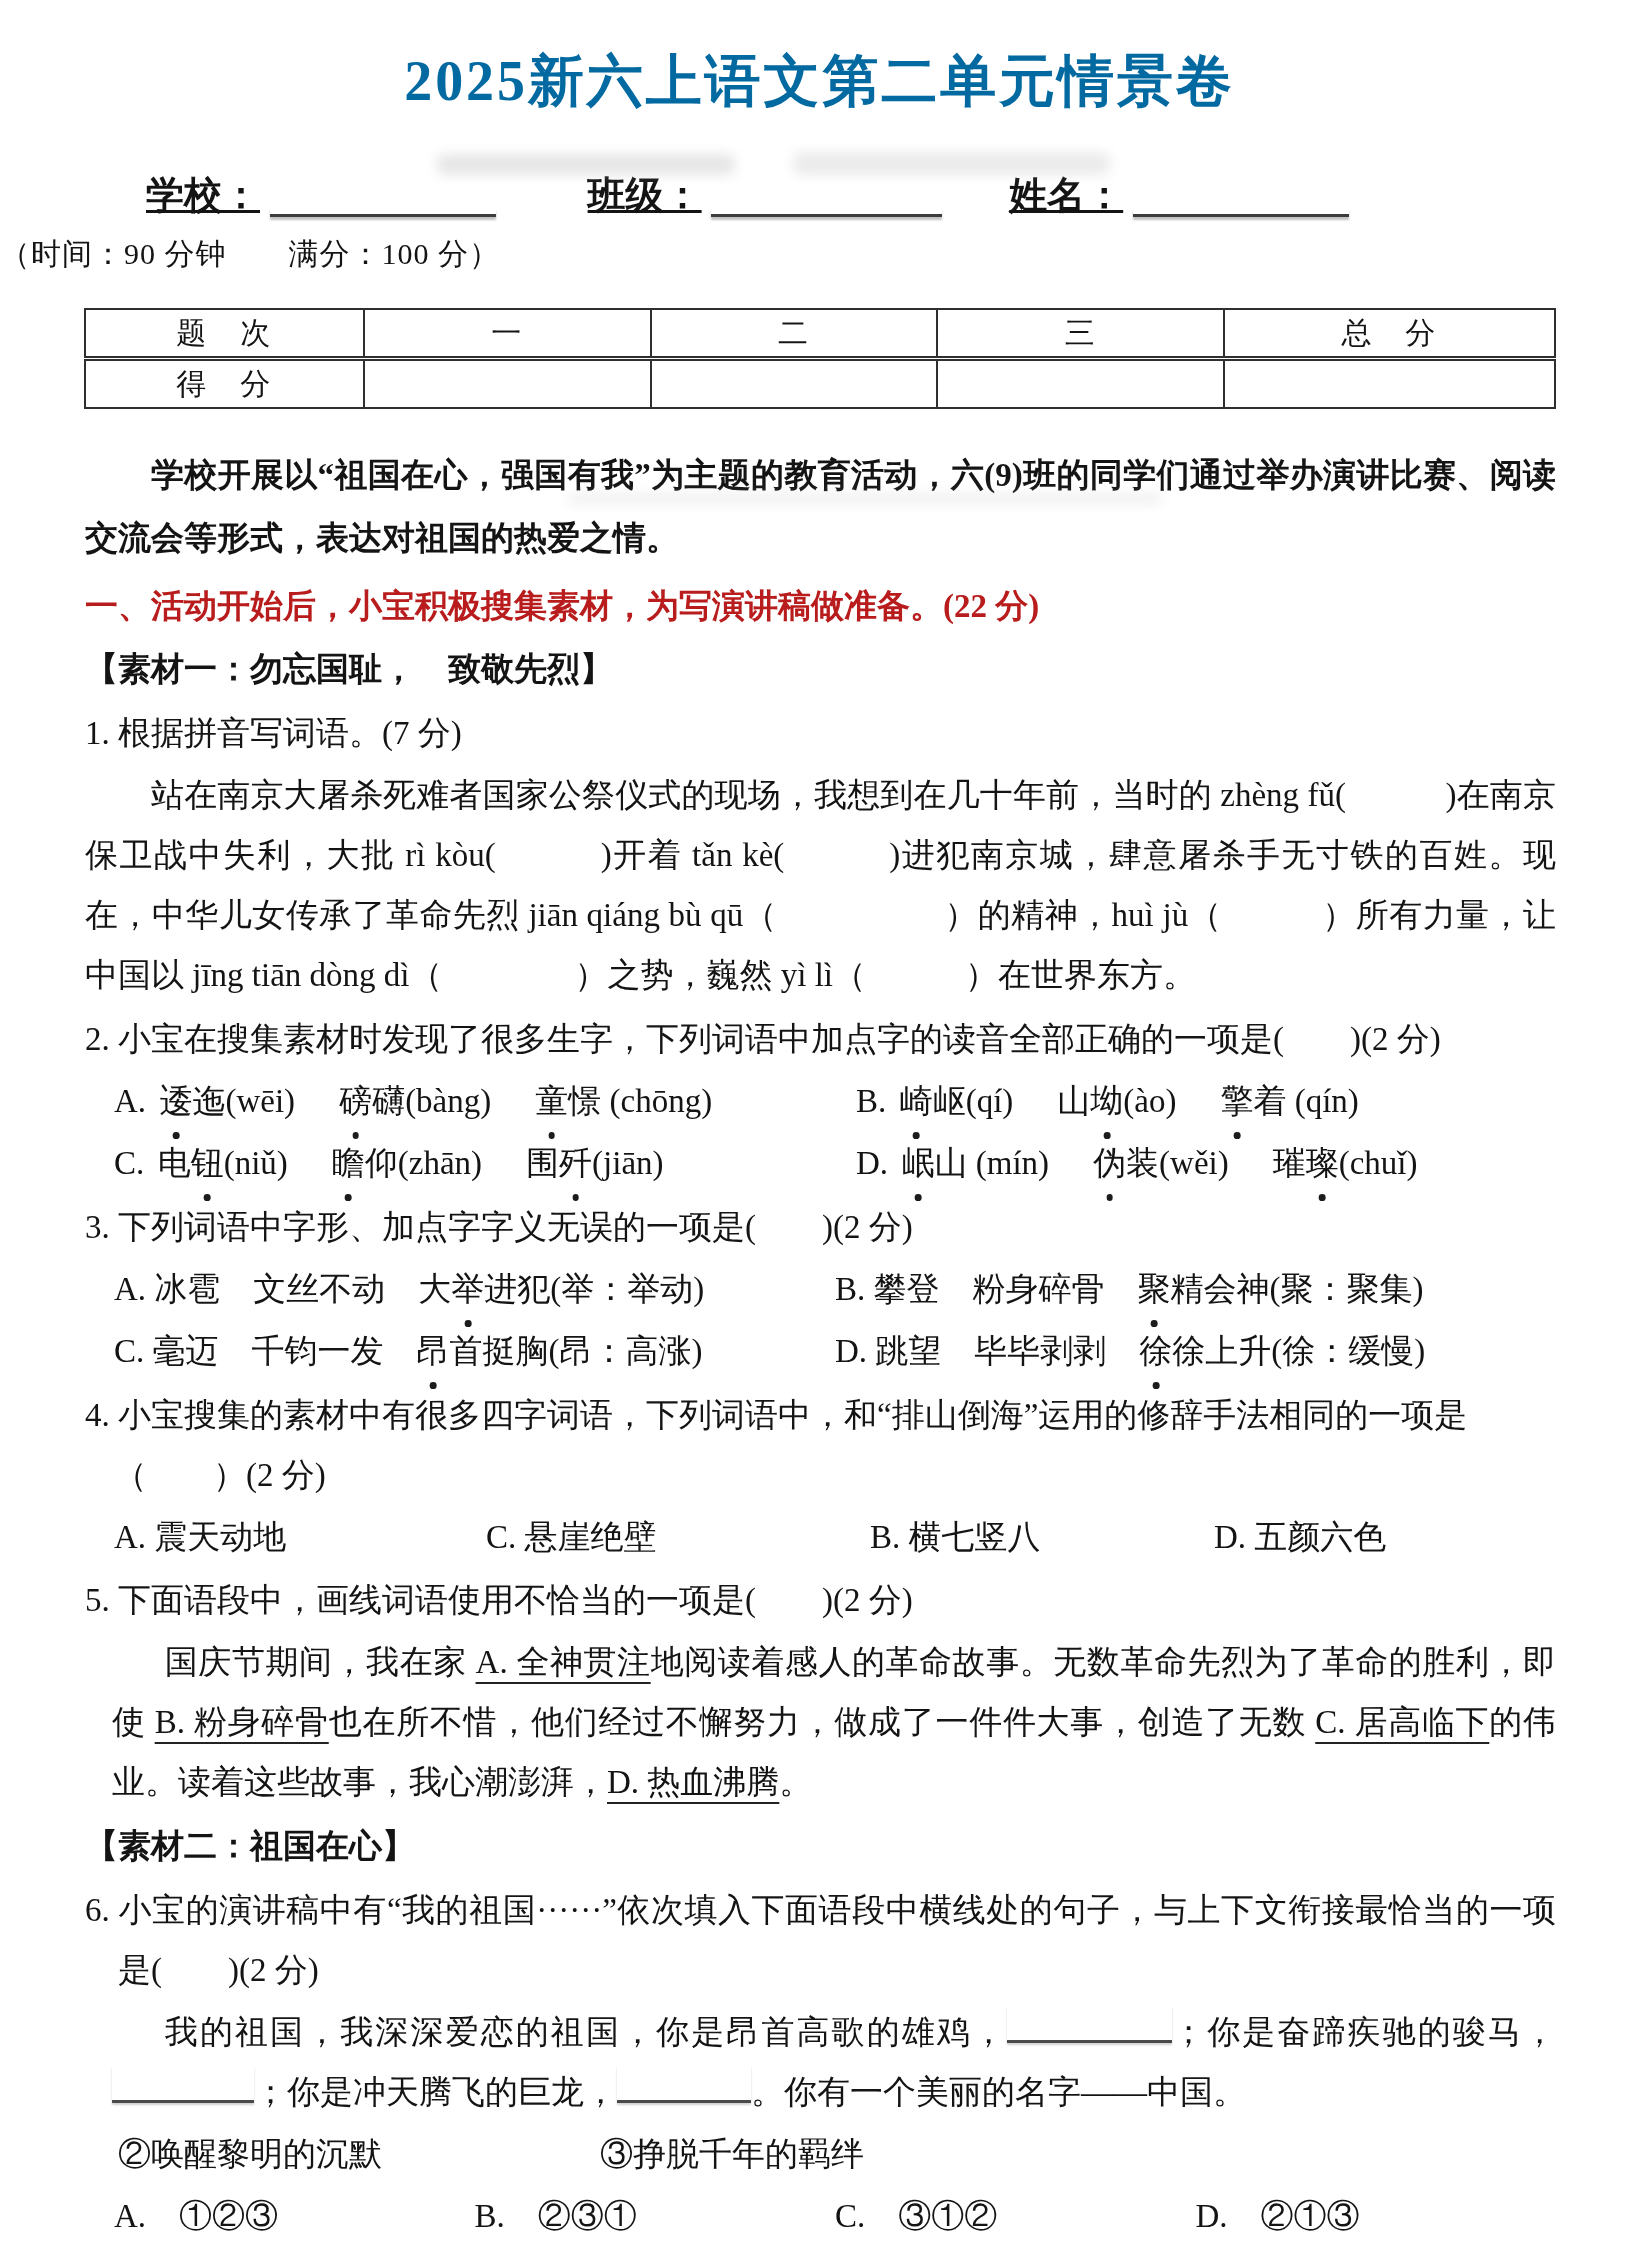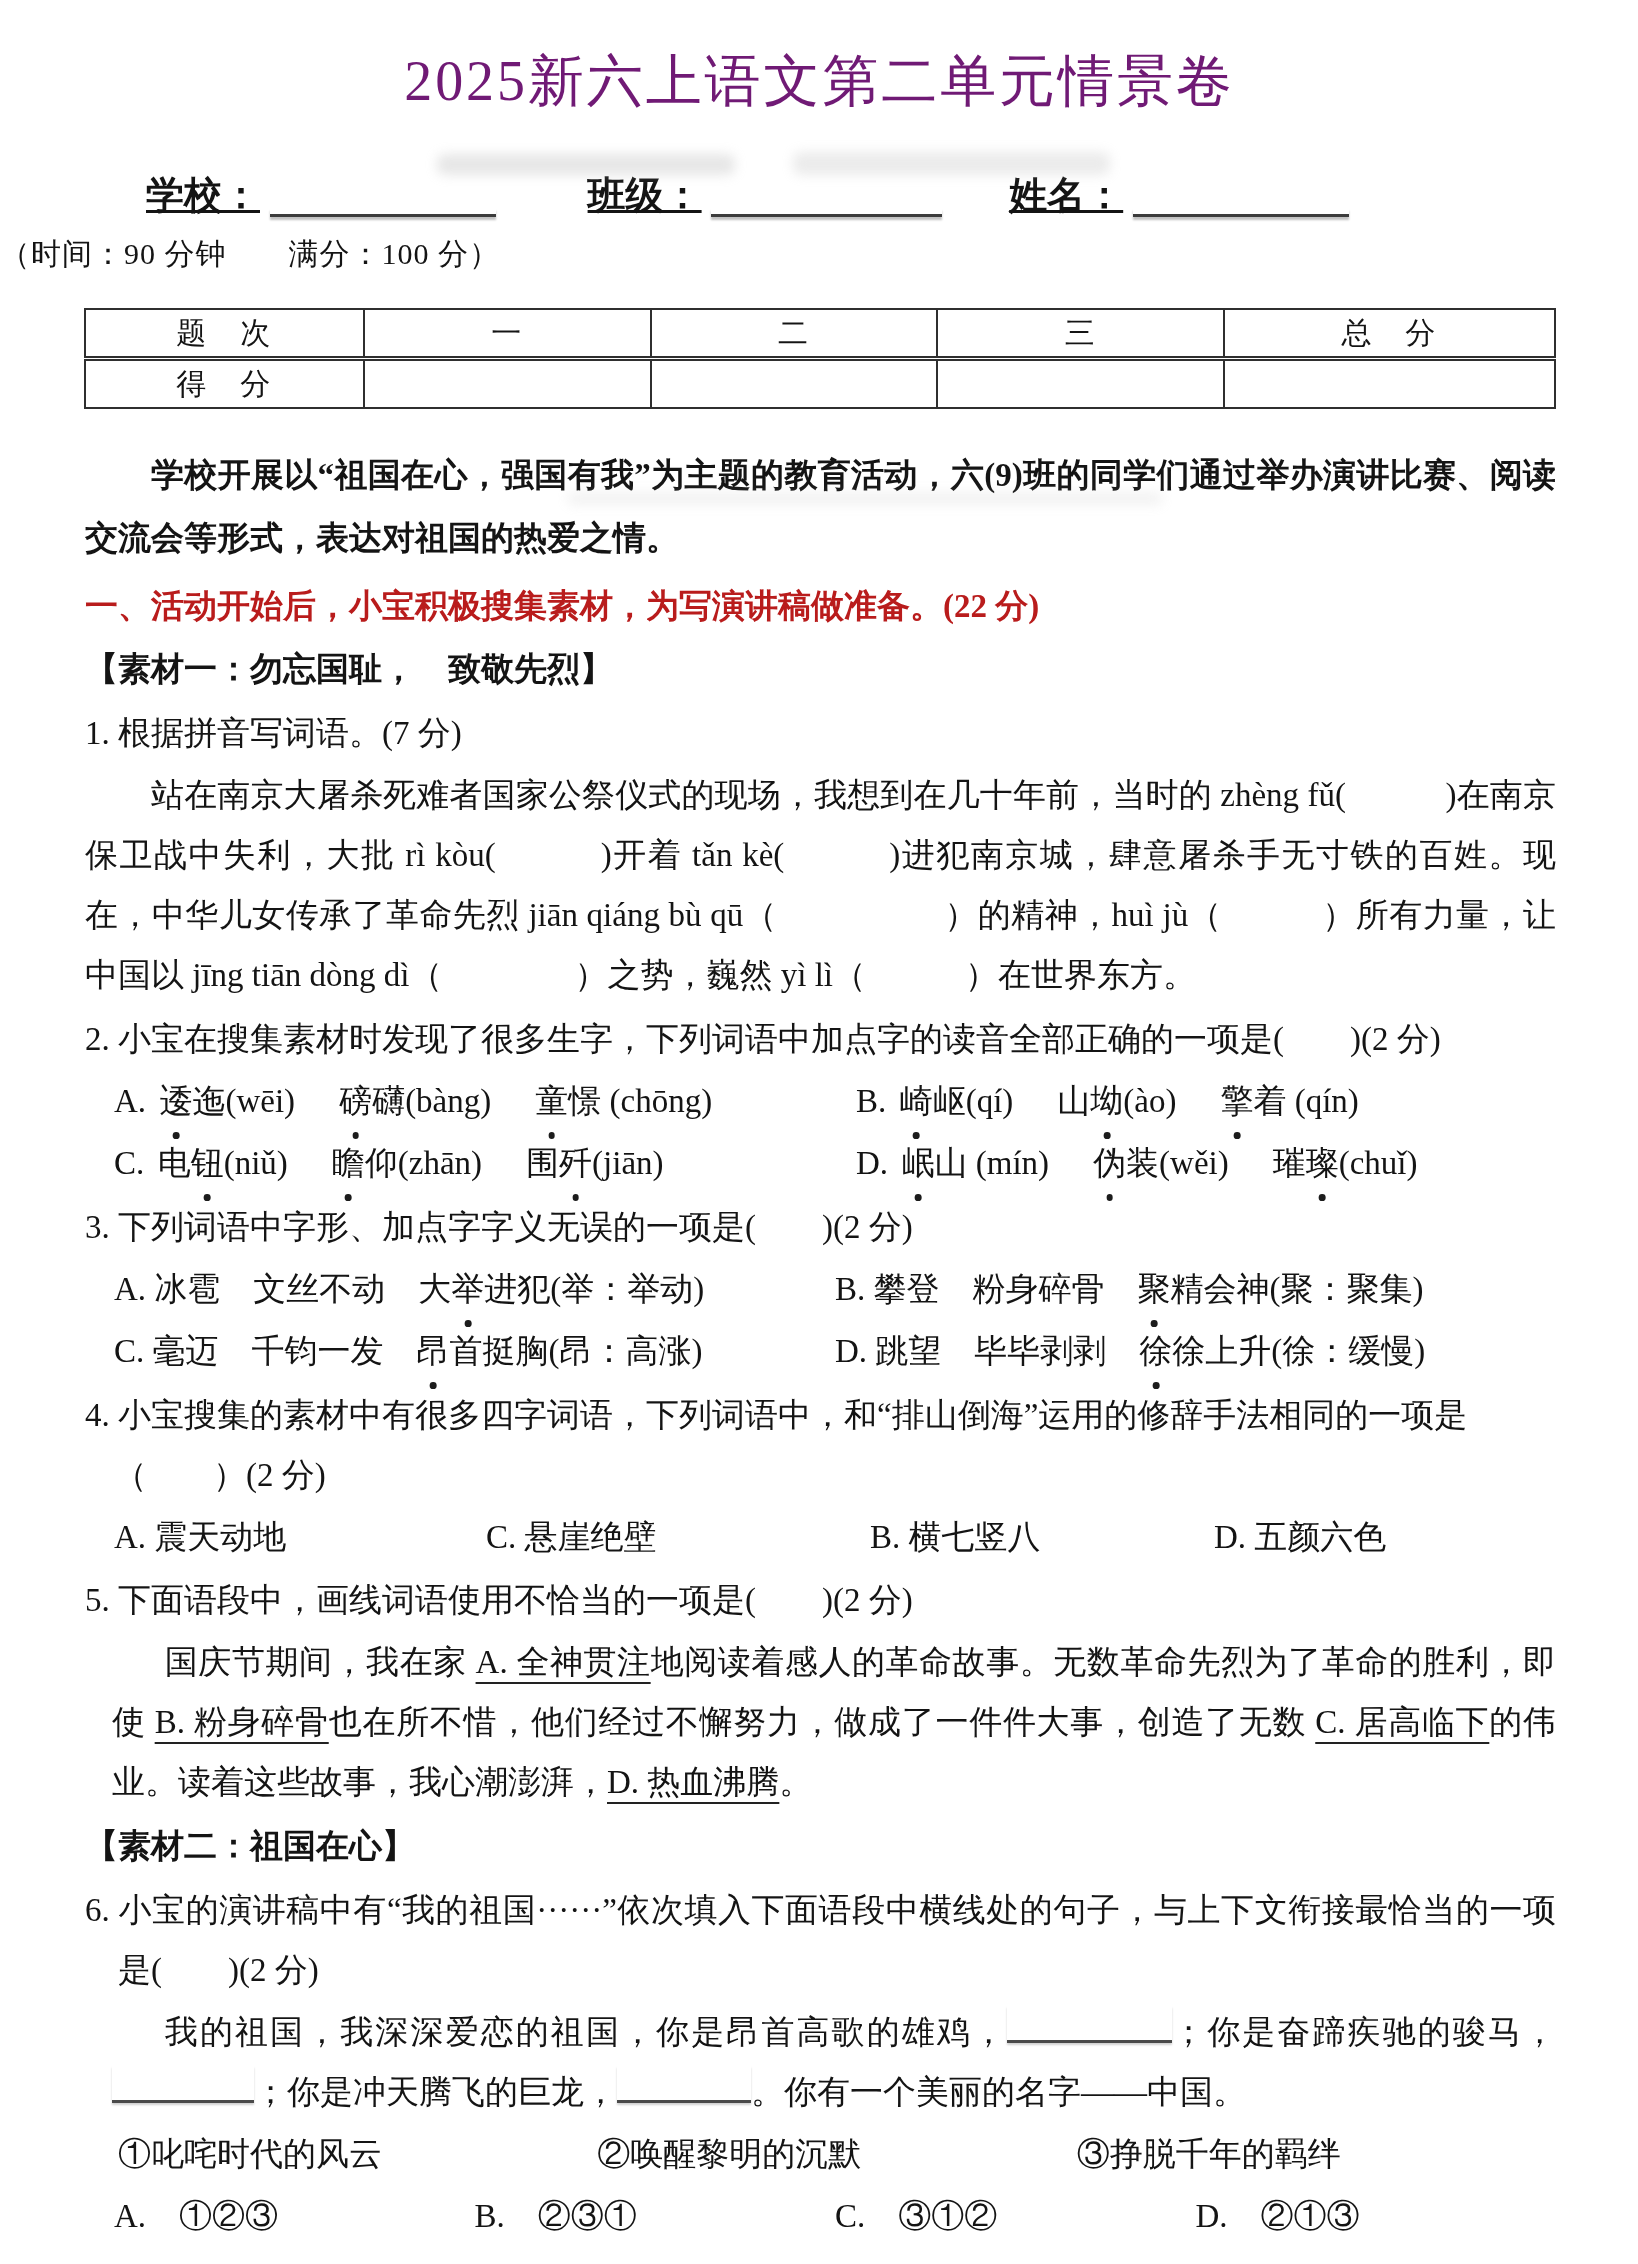--- a/index.html
+++ b/index.html
@@ -10,21 +10,21 @@
     color:#141414;
   }
   
   .smudge{position:absolute;background:#b9b9b9;opacity:.35;filter:blur(5.8px);border-radius:7.7px;}
   .smudge.s1{left:437px;top:154px;width:298px;height:21px;}
   .smudge.s2{left:793px;top:152px;width:317px;height:23px;opacity:.28;}
   .smudge.s3{left:567px;top:492px;width:596px;height:13.4px;opacity:.18;}
 
   .title{
     margin:0;padding-top:44px;text-align:center;
-    font-size:56px;font-weight:400;letter-spacing:2.9px;color:#701a75;
+    font-size:56px;font-weight:700;letter-spacing:2.9px;color:#0369a1;
   }
   .fields{
     display:flex;align-items:flex-end;
     margin:50px 144px 0 146px;font-size:38px;font-weight:600;text-decoration:underline;
   }
   .field{display:flex;align-items:flex-end;white-space:nowrap;}
   .field .write-line{
     display:inline-block;height:5.8px;border-bottom:3.8px solid #3c3c3c;
     box-shadow:0 2.9px 1.9px rgba(120,120,120,.45);
     margin-left:9.6px;margin-bottom:3.8px;
@@ -192,21 +192,20 @@
     </div>
 
     <div class="stem">5. 下面语段中，画线词语使用不恰当的一项是(　　)(2 分)</div>
     <div class="passage inset"><span>国庆节期间，我在家 </span><span class="ul">A. 全神贯注</span><span>地阅读着感人的革命故事。无数革命先烈为了革命的胜利，即使 </span><span class="ul">B. 粉身碎骨</span><span>也在所不惜，他们经过不懈努力，做成了一件件大事，创造了无数 </span><span class="ul">C. 居高临下</span><span>的伟业。读着这些故事，我心潮澎湃，</span><span class="ul">D. 热血沸腾</span><span>。</span></div>
 
     <div class="mat-head">【素材二：祖国在心】</div>
 
     <div class="stem">6. 小宝的演讲稿中有“我的祖国······”依次填入下面语段中横线处的句子，与上下文衔接最恰当的一项是(　　)(2 分)</div>
     <div class="passage inset"><span>我的祖国，我深深爱恋的祖国，你是昂首高歌的雄鸡，</span><span class="blank b1"></span><span>；你是奋蹄疾驰的骏马，</span><span class="blank b2"></span><span>；你是冲天腾飞的巨龙，</span><span class="blank b3"></span><span>。你有一个美丽的名字——中国。</span></div>
     <div class="q6items">
-      <span class="itm">①叱咤时代的风云</span>
       <span class="itm">②唤醒黎明的沉默</span>
       <span class="itm">③挣脱千年的羁绊</span>
     </div>
     <div class="q6opts">
       <span class="opt">A.　①②③</span>
       <span class="opt">B.　②③①</span>
       <span class="opt">C.　③①②</span>
       <span class="opt">D.　②①③</span>
     </div>
 

